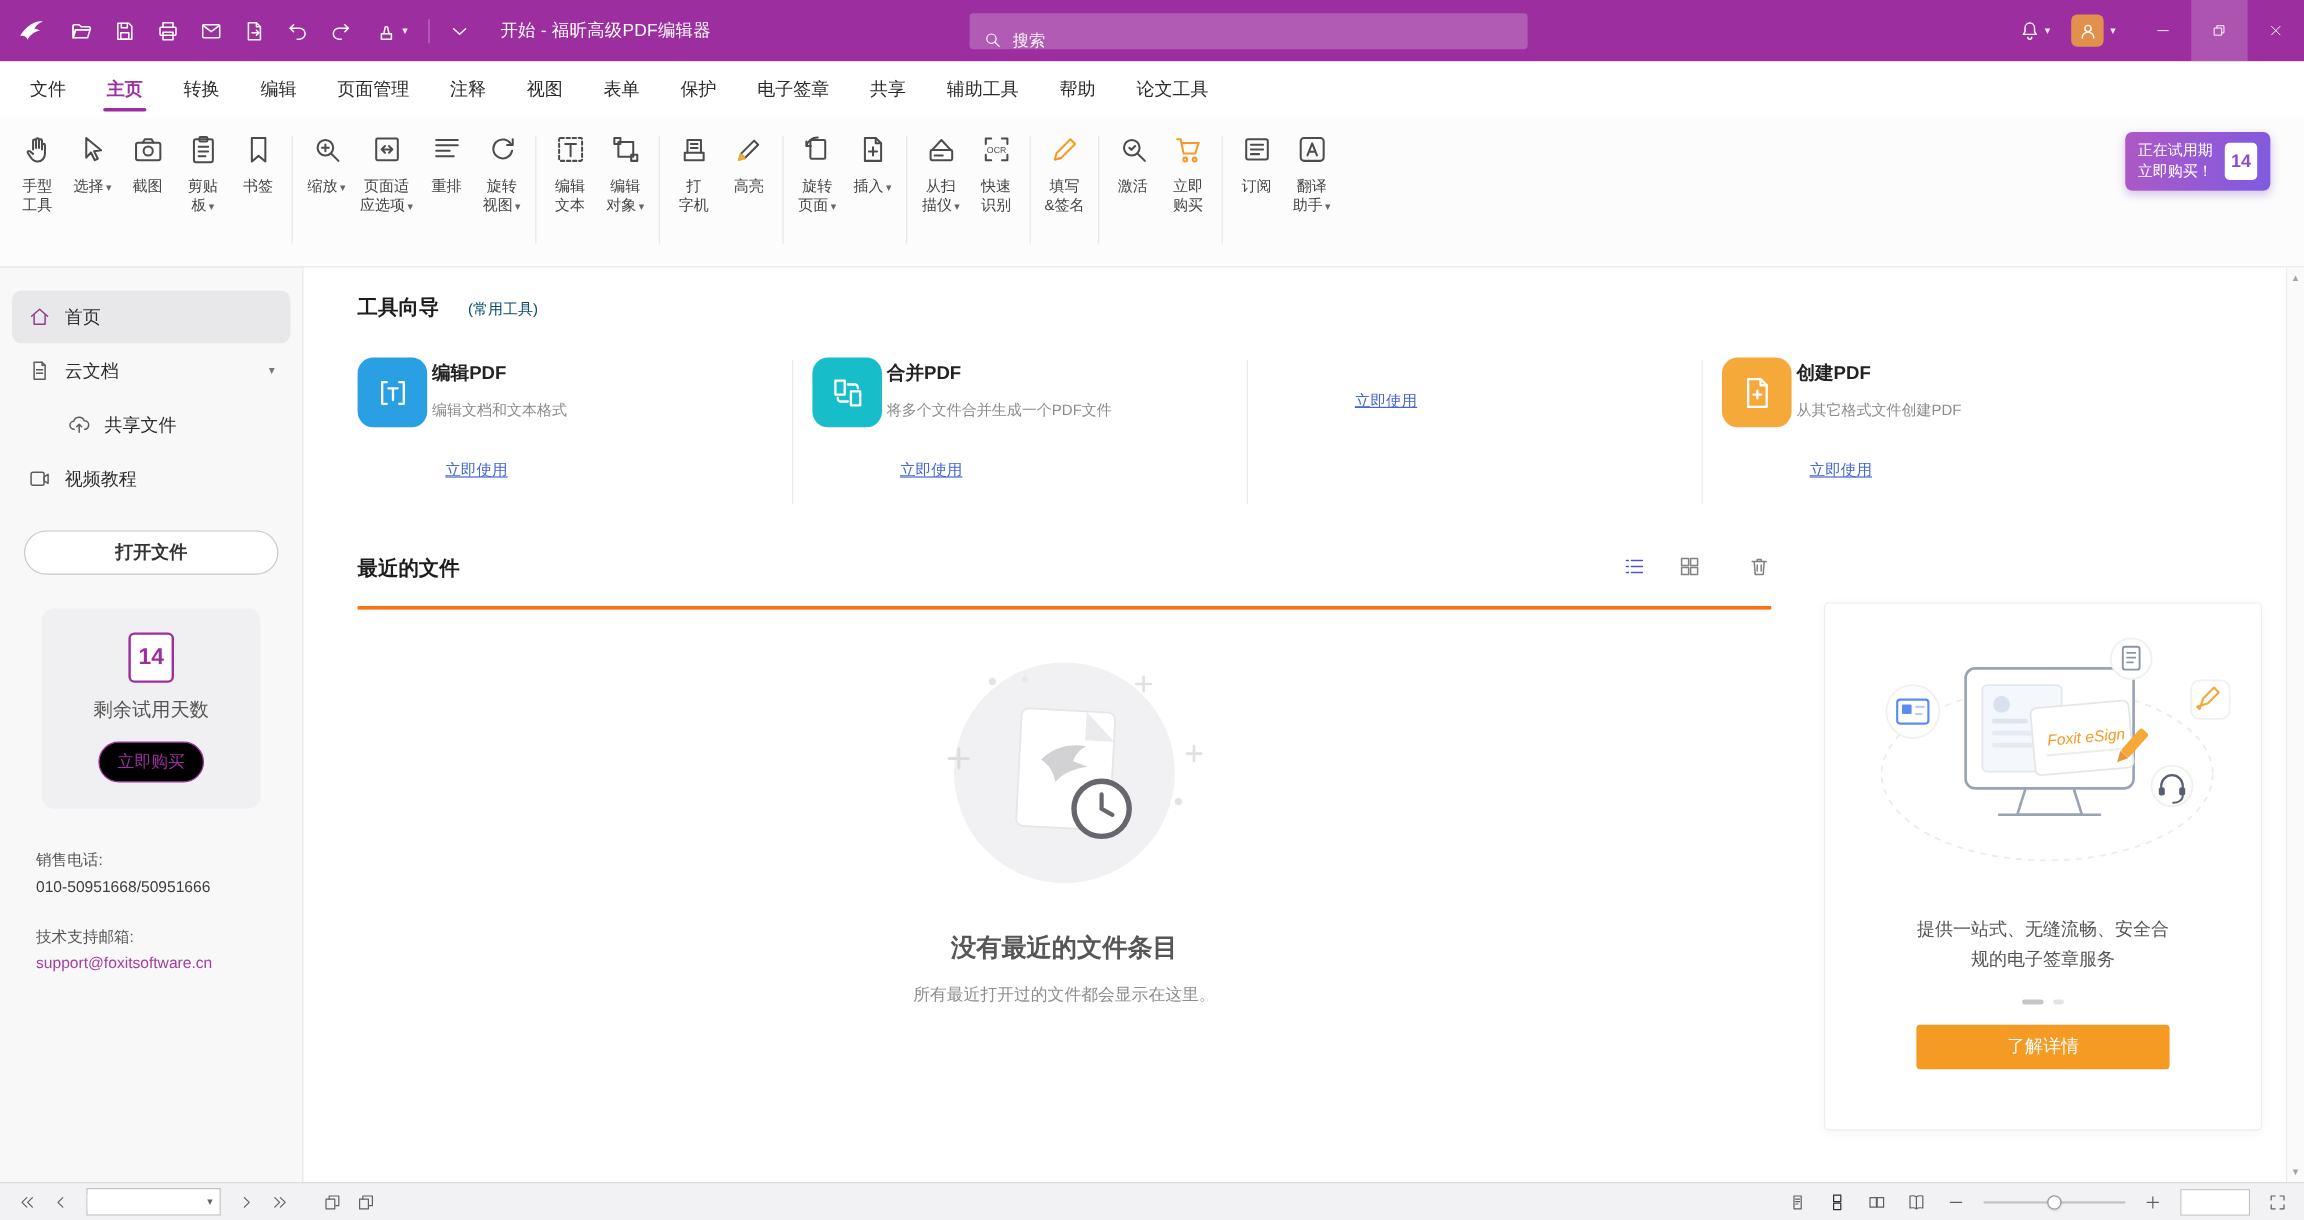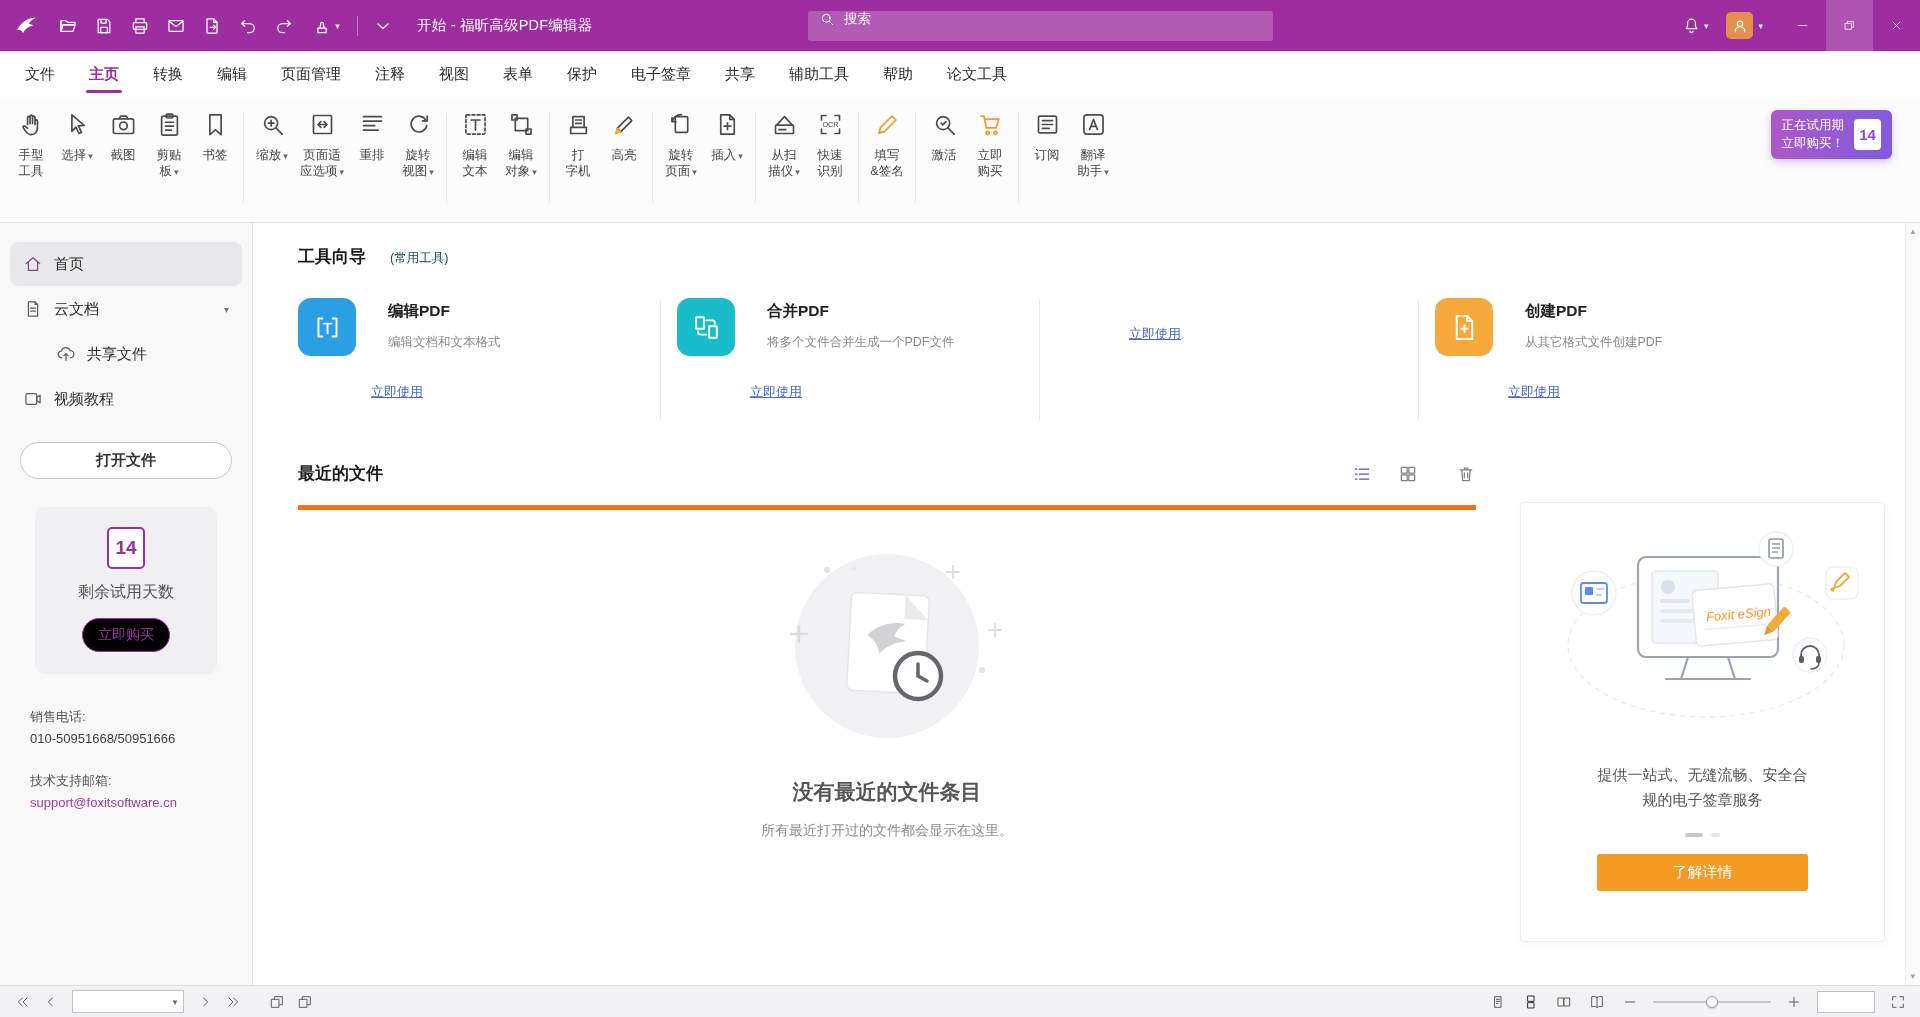--- a/index.html
+++ b/index.html
@@ -10,21 +10,21 @@
 .titlebar{height:51px;background:#9C2E9F;display:flex;align-items:center;padding-left:10px;position:relative;color:#fff}
 .tb-logo{width:32px;height:32px;display:grid;place-items:center;margin-right:8px}
 .tb-logo svg{width:26px;height:26px}
 .tb-btn{width:34px;height:34px;display:grid;place-items:center;border-radius:4px;margin:0 1px;cursor:pointer}
 .tb-btn svg{width:20px;height:20px}
 .tb-drop{width:46px;display:flex;align-items:center;justify-content:center;gap:3px}
 .tb-drop svg{width:20px;height:20px}
 .tb-caret{font-size:9px;opacity:.9}
 .tb-sep{width:1px;height:20px;background:rgba(255,255,255,.35);margin:0 7px}
 .tb-title{font-size:14.5px;margin-left:16px;letter-spacing:.2px}
-.tb-search{position:absolute;left:808px;top:11px;width:465px;height:30px;background:rgba(255,255,255,.22);border-radius:3px;display:flex;align-items:flex-start;padding:0 11px;gap:9px}
+.tb-search{position:absolute;left:808px;top:11px;width:465px;height:30px;background:rgba(255,255,255,.22);border-radius:3px;display:flex;align-items:flex-end;padding:0 11px;gap:9px}
 .tb-search svg{width:16px;height:16px}
 .tb-search input{flex:1;background:transparent;border:0;outline:none;color:#fff;font-size:13.5px;font-family:inherit}
 .tb-search input::placeholder{color:rgba(255,255,255,.95)}
 .tb-right{position:absolute;right:0;top:0;height:100%;display:flex;align-items:center}
 .bell-wrap{display:flex;align-items:center;gap:3px;margin-right:18px;cursor:pointer}
 .bell-wrap svg{width:19px;height:19px}
 .avatar{width:27px;height:27px;border-radius:5px;background:#E2904C;display:grid;place-items:center;cursor:pointer}
 .avatar svg{width:18px;height:18px}
 .av-caret{font-size:9px;margin:0 16px 0 5px;opacity:.9;cursor:pointer}
 .win-btn{width:47px;height:51px;display:grid;place-items:center;cursor:pointer}
@@ -75,28 +75,28 @@
 
 
 .content{flex:1;position:relative;padding:22px 0 0 45px;background:#fff;overflow:hidden}
 .sec-title{font-size:17px;font-weight:bold;color:#1c1c1c}
 .sec-sub{font-size:12.5px;color:#0c4a6e;margin-left:24px}
 .cards{display:flex;margin-top:30px;align-items:flex-start}
 .card{width:350px}
 .card-top{display:flex}
 .card-icon{width:58px;height:58px;border-radius:13px;color:#fff;display:grid;place-items:center;flex:none}
 .card-icon svg{width:31px;height:31px}
-.card-text{margin-left:32px;padding-top:3px}
+.card-text{margin-left:4px;padding-top:3px}
 .card-title{font-size:15.5px;font-weight:bold;color:#222}
 .card-desc{font-size:12.5px;color:#8b8b8b;margin-top:12px;white-space:nowrap}
 .card-link{display:inline-block;margin:27px 0 0 73px;font-size:13px;color:#4667D2;text-decoration:underline;cursor:pointer}
 .card-sep{width:1px;height:120px;background:#EAEAEC;margin:2px 16px 0 12px;flex:none}
 .lower{display:flex;margin-top:42px}
 .recent{width:1178px;flex:none}
-.recent-head{display:flex;align-items:center;border-bottom:5px solid #f97316;padding-bottom:20px}
+.recent-head{display:flex;align-items:flex-start;border-bottom:3px solid #f97316;padding-bottom:20px}
 .view-icons{margin-left:auto;display:flex;align-items:center;gap:26px}
 .vi{width:20px;height:20px;color:#808080;cursor:pointer}
 .vi svg{width:20px;height:20px}
 .vi.active{color:#4C55C6}
 .vi.trash{margin-left:12px}
 .empty{text-align:center;padding-top:26px}
 .empty-illus{margin:0 auto}
 .empty-title{font-size:21px;color:#565656;font-weight:700;margin-top:10px}
 .empty-desc{font-size:14px;color:#8d8d8d;margin-top:16px}
 .promo{width:365px;margin-left:44px;margin-top:40px;height:440px;background:#fff;border:1px solid #EDEDEF;border-radius:4px;box-shadow:0 2px 10px rgba(0,0,0,.04);text-align:center;padding-top:26px;flex:none}

